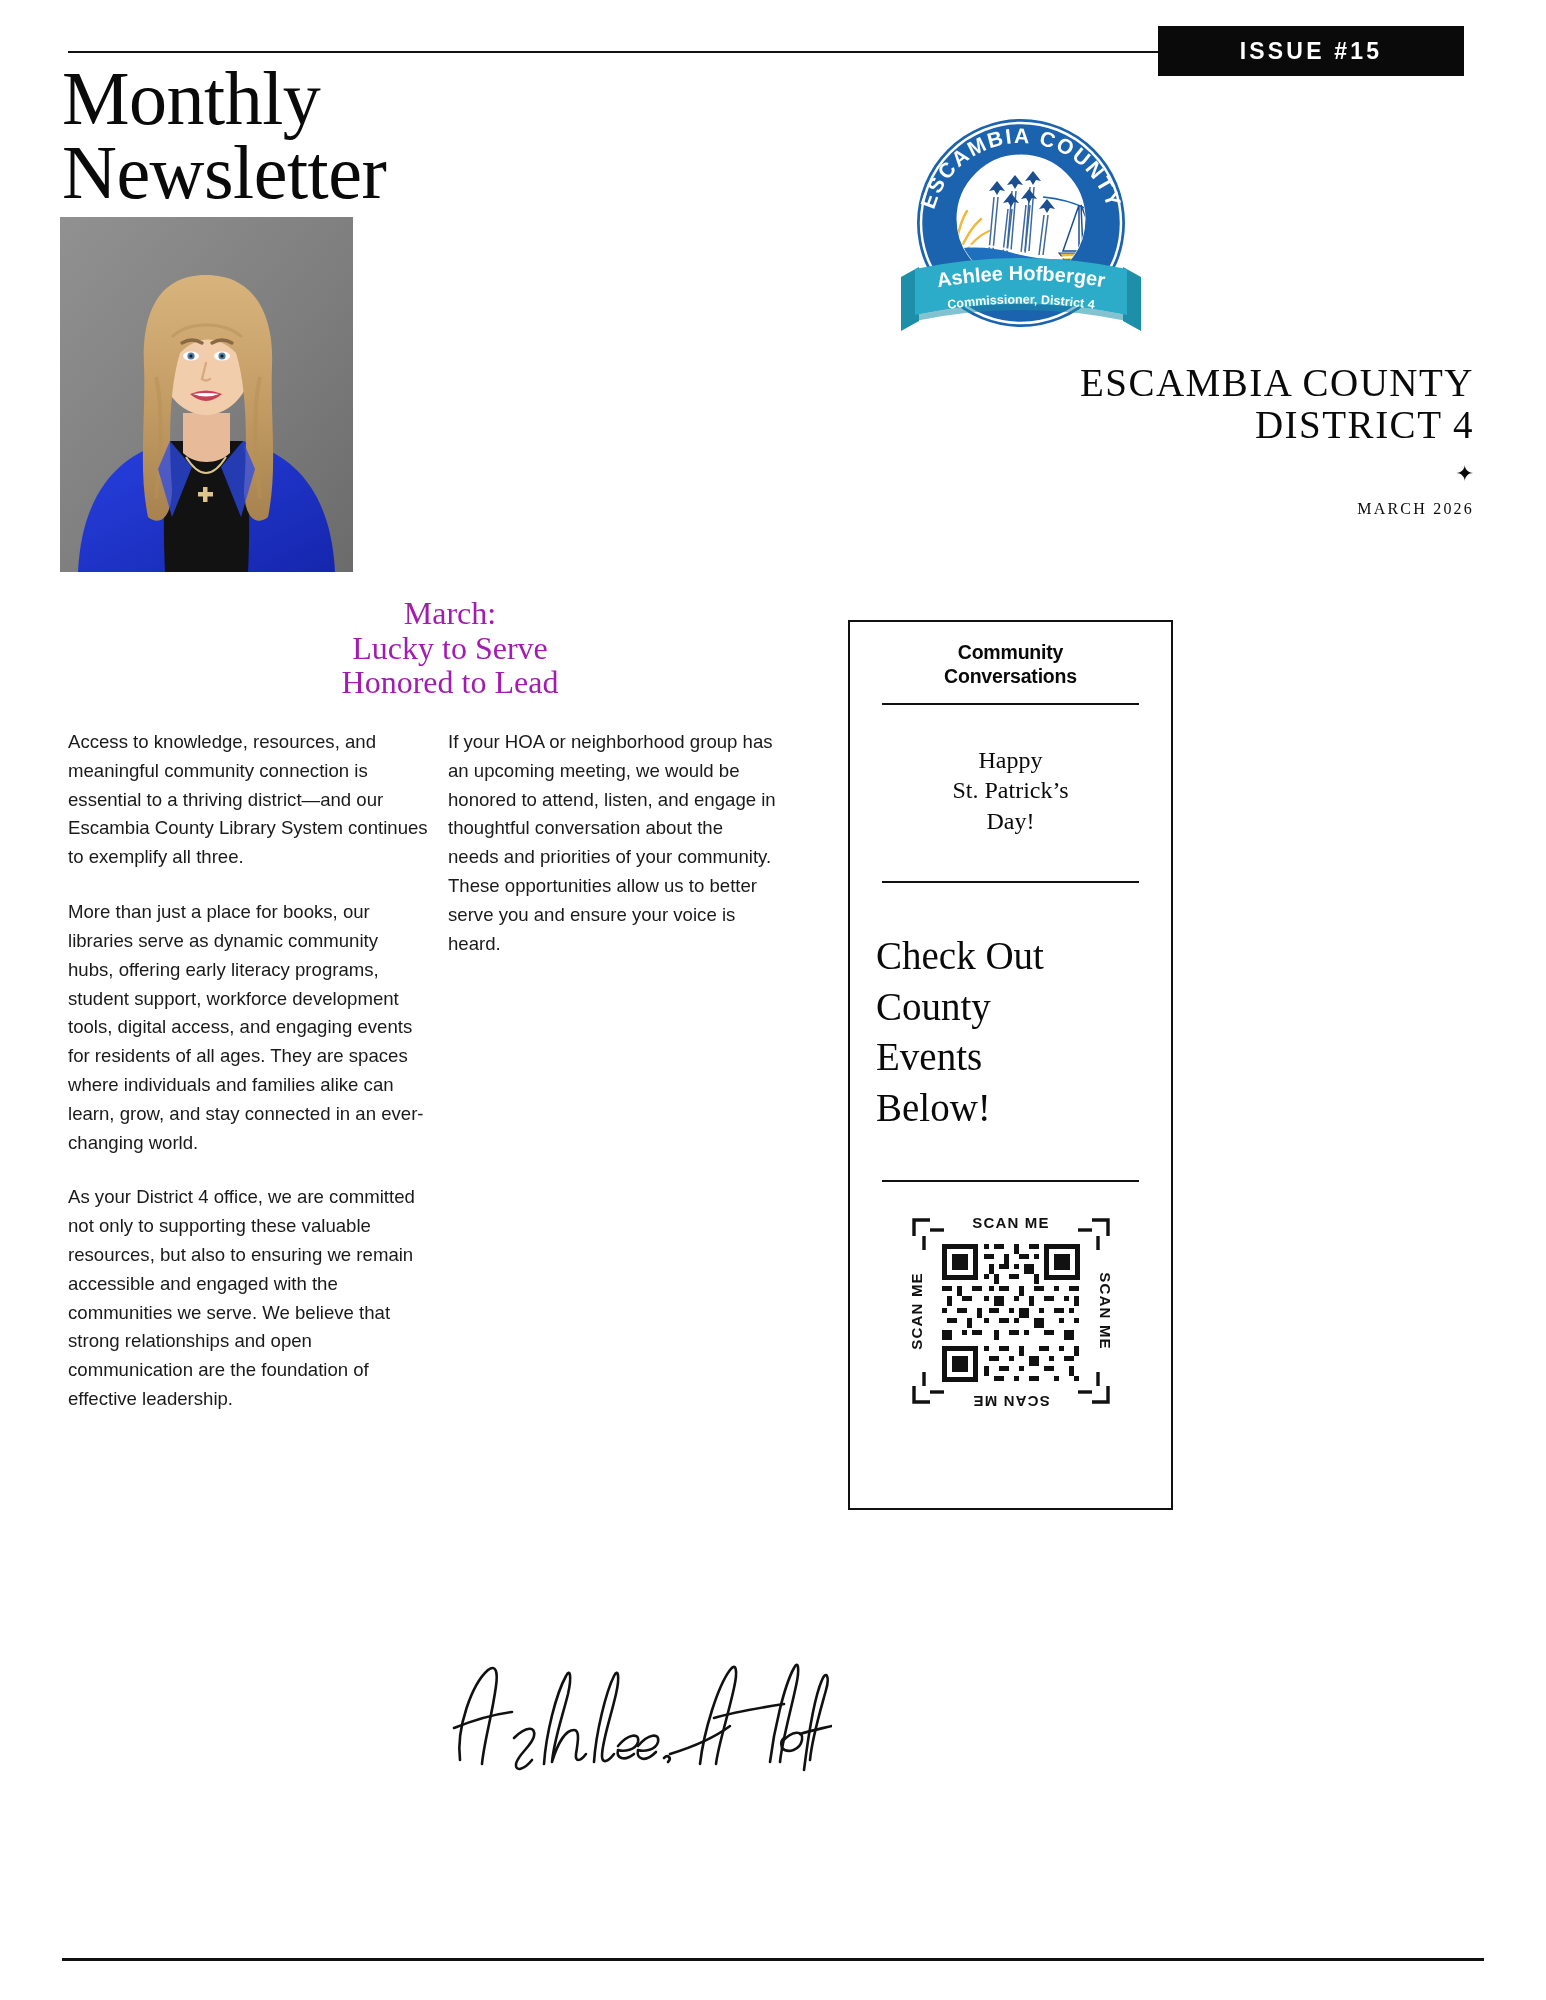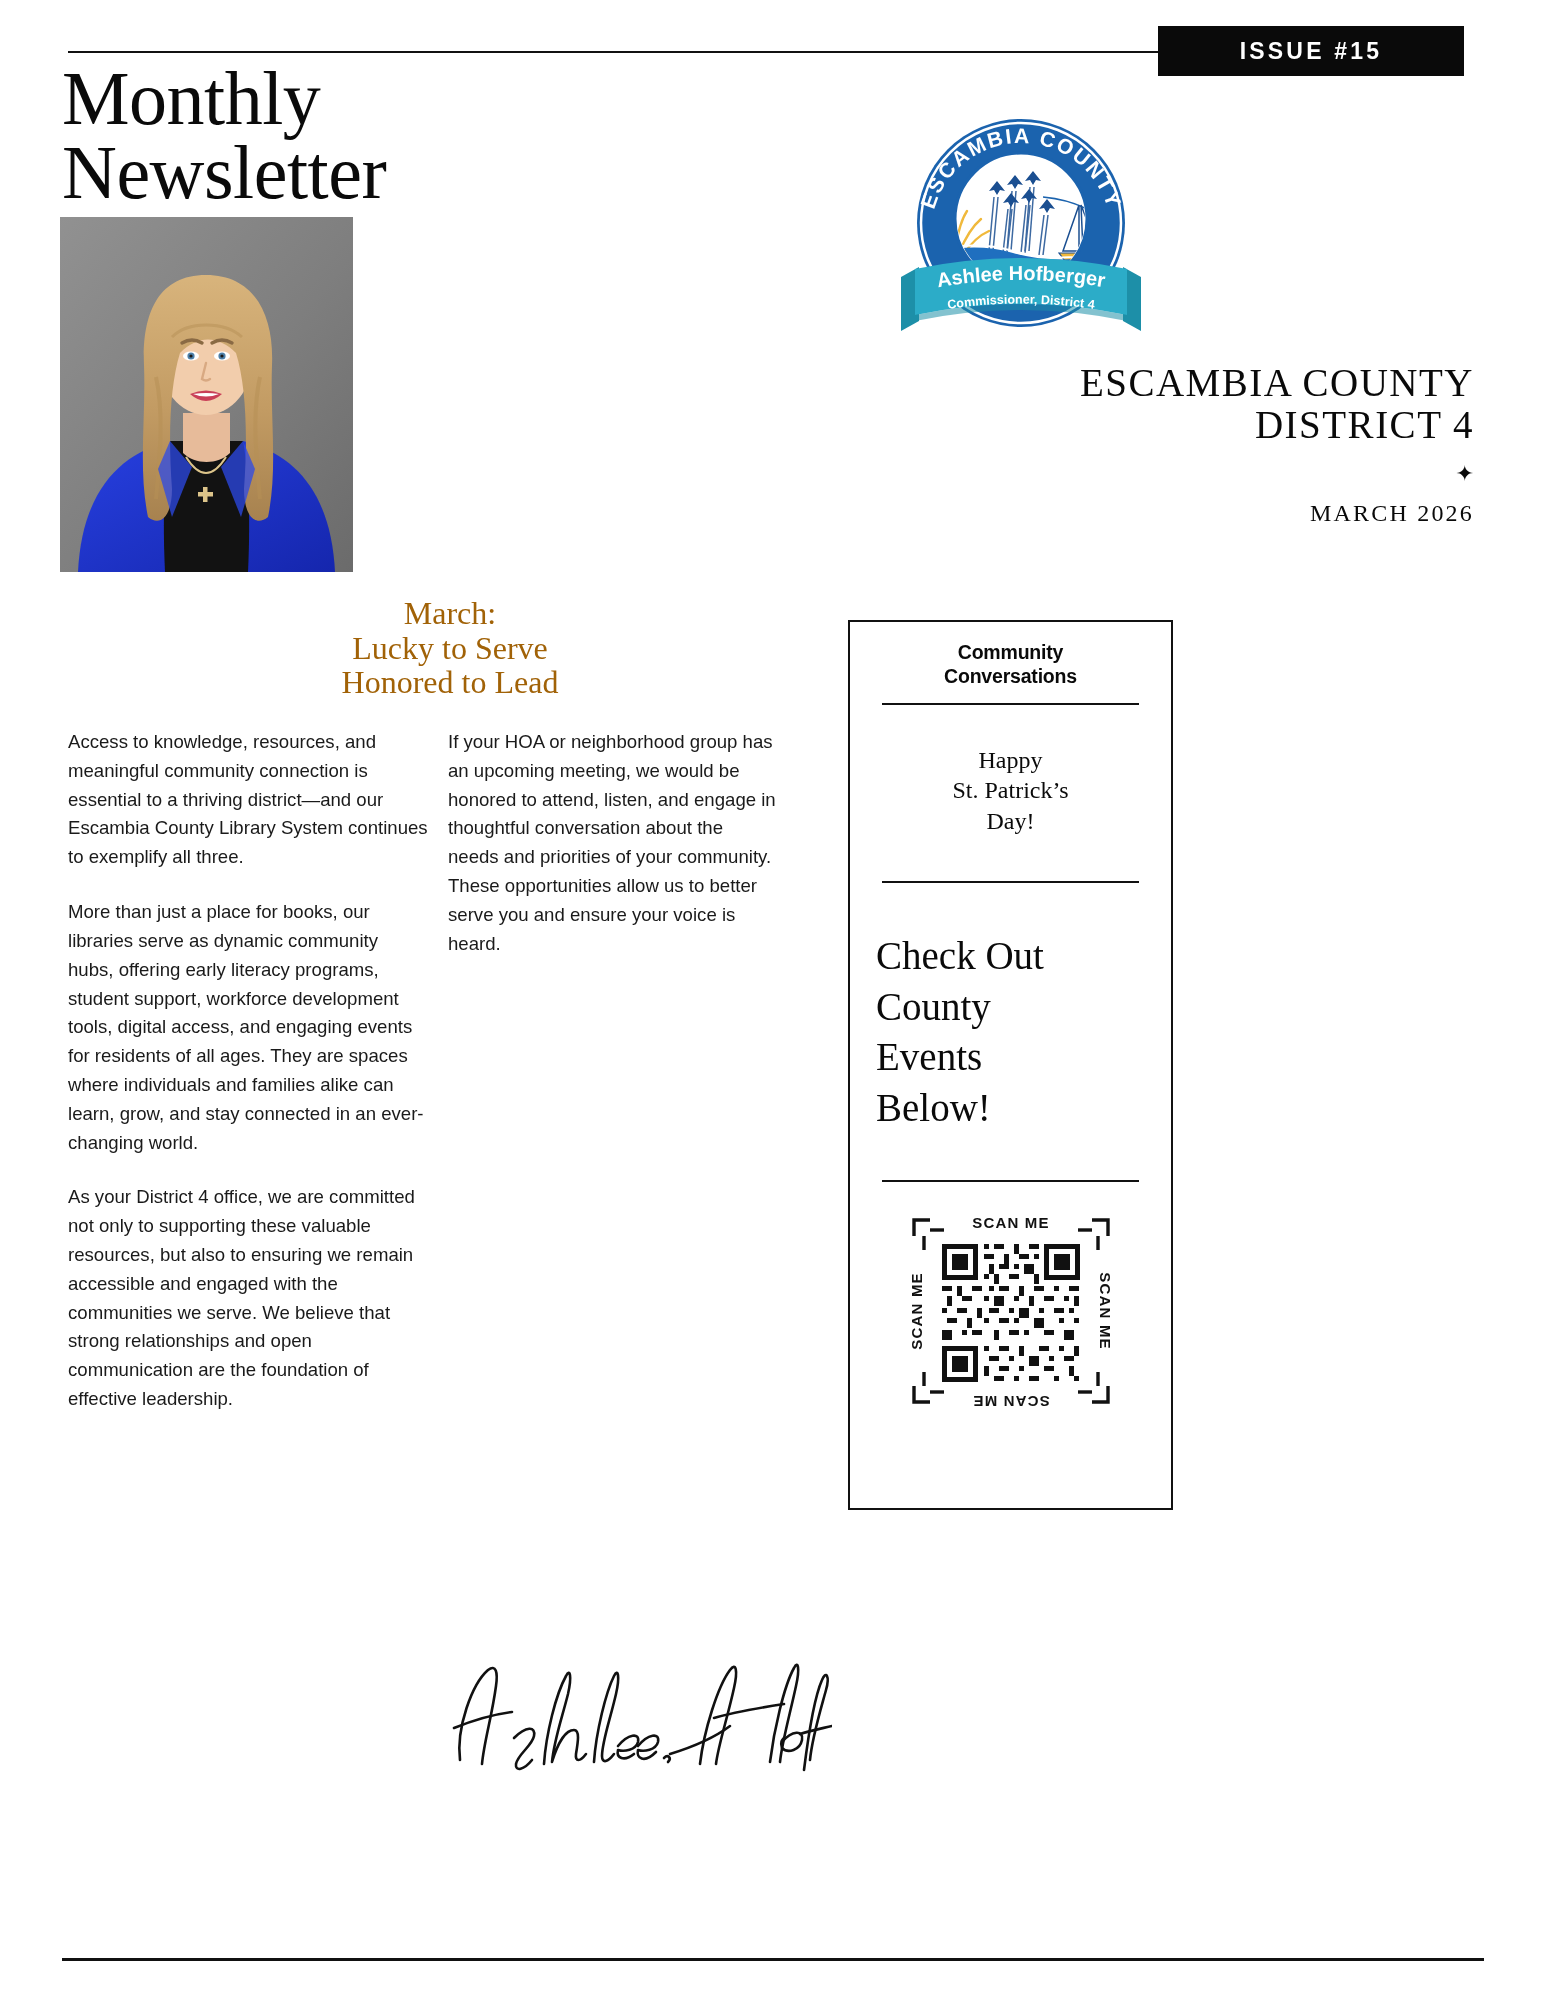--- a/index.html
+++ b/index.html
@@ -97,36 +97,36 @@
     font-size: 39px;
     line-height: 1.08;
     letter-spacing: 1.5px;
   }
   .rhead .diamond {
     font-size: 22px;
     line-height: 1.8;
     margin-top: 8px;
   }
   .rhead .date {
-    font-size: 24px;
+    font-size: 16px;
     letter-spacing: 2.2px;
     margin-top: 6px;
   }
 
   
   .article-title {
     position: absolute;
     left: 170px;
     top: 596px;
     width: 560px;
     text-align: center;
     font-family: "Liberation Serif", serif;
     font-size: 32px;
     line-height: 1.08;
-    color: #a16207;
+    color: #a21caf;
   }
   .article-title .t-line { display: block; }
 
   
   .col {
     position: absolute;
     font-family: "Liberation Sans", sans-serif;
     font-size: 18.6px;
     line-height: 1.55;
     color: #1a1a1a;

